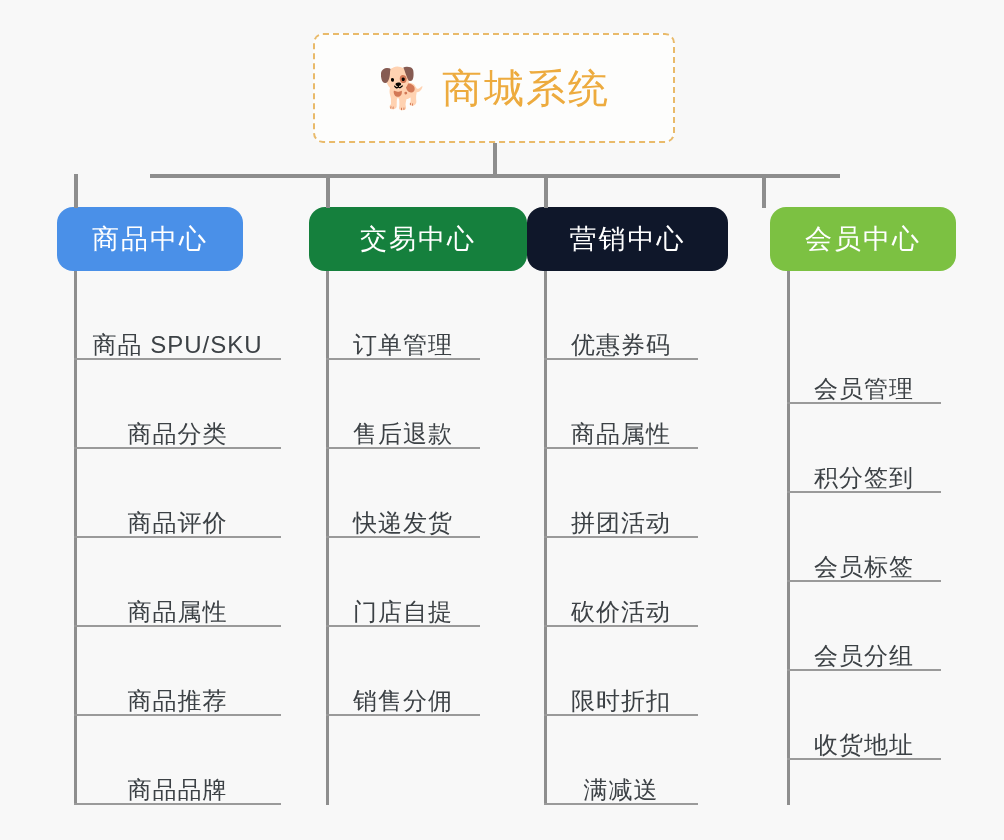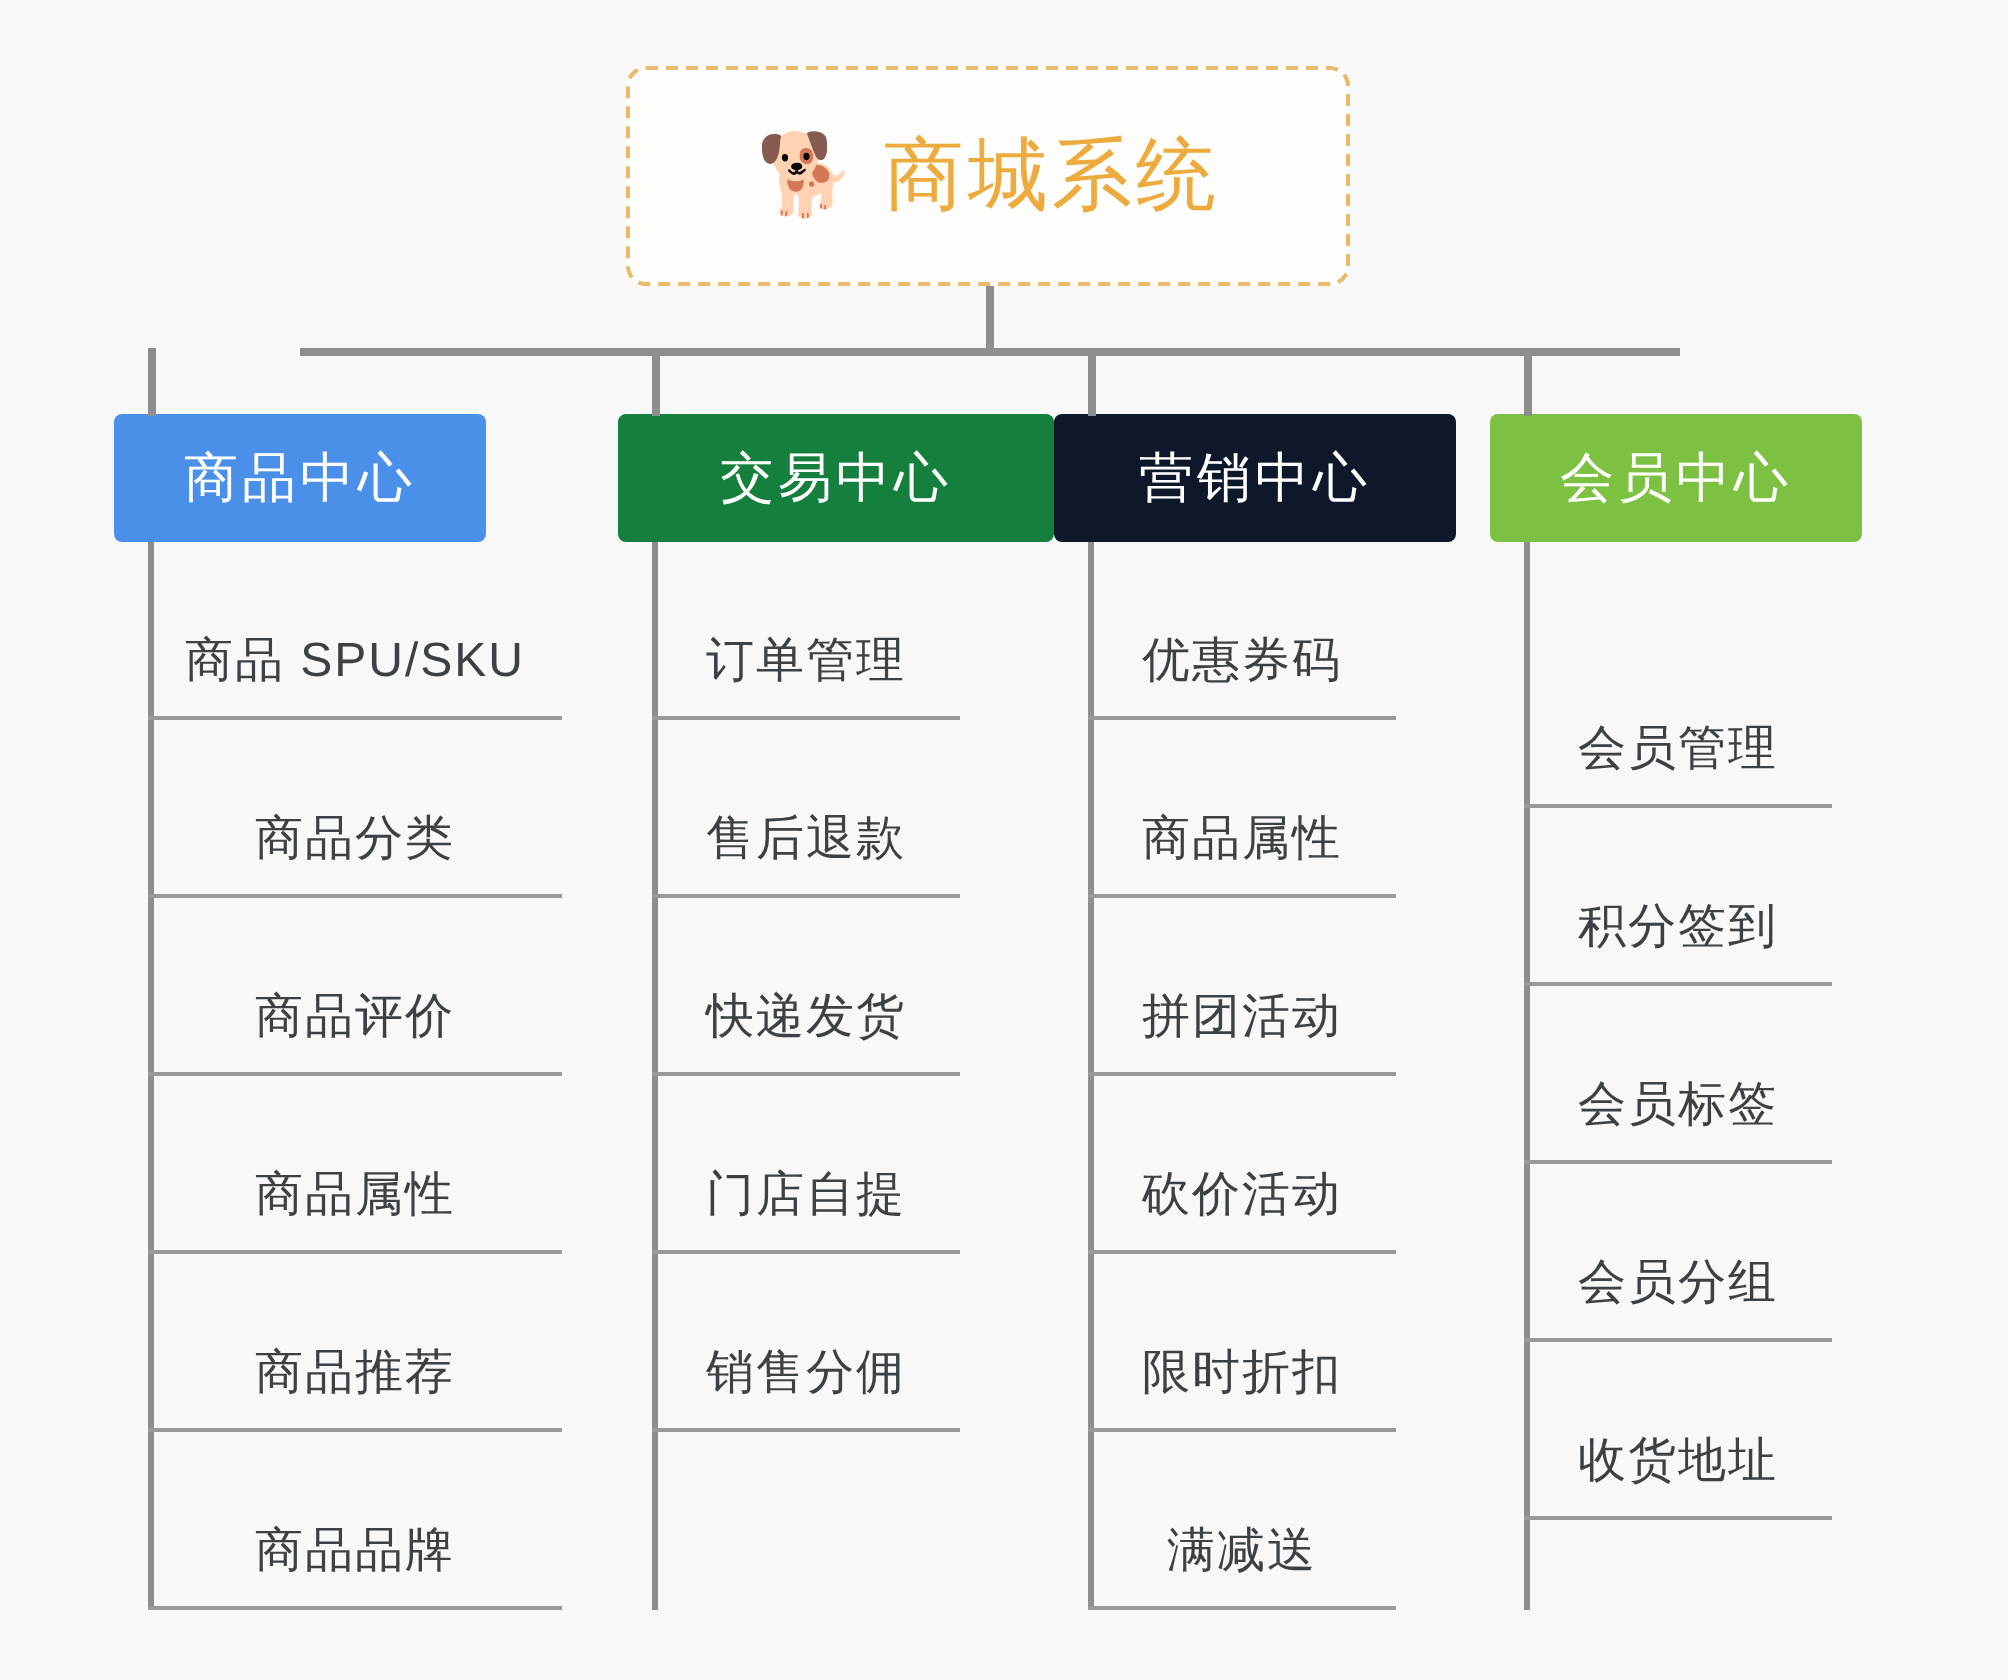--- a/index.html
+++ b/index.html
@@ -71,21 +71,21 @@
     height: 34px;
   }
 
   
   .column {
     position: absolute;
     top: 207px;
   }
   .cat-header {
     height: 64px;
-    border-radius: 4px;
+    border-radius: 16px;
     display: flex;
     align-items: center;
     justify-content: center;
     color: #ffffff;
     font-size: 27px;
     letter-spacing: 2px;
     box-sizing: border-box;
   }
   .spine {
     position: absolute;
@@ -103,21 +103,21 @@
     list-style: none;
   }
   .leaf {
     position: relative;
     height: 89px;
     box-sizing: border-box;
     border-bottom: 2px solid #9a9a9a;
     display: flex;
     align-items: flex-end;
     justify-content: center;
-    padding-bottom: 14px;
+    padding-bottom: 0;
   }
   .leaf-label {
     font-size: 24px;
     color: #3c4145;
     letter-spacing: 1px;
     white-space: nowrap;
     line-height: 1.1;
   }
 </style>
 </head>
@@ -202,21 +202,21 @@
             <span class="leaf-label">砍价活动</span>
           </li>
           <li class="leaf">
             <span class="leaf-label">限时折扣</span>
           </li>
           <li class="leaf">
             <span class="leaf-label">满减送</span>
           </li>
         </ul>
       </div>
-      <div class="column" style="left: 745px; width: 186px;">
+      <div class="column" style="left: 770px; width: 186px;">
         <div class="cat-header" style="background: rgb(124, 193, 66); width: 186px;">
           <span>会员中心</span>
         </div>
         <div class="spine" style="height: 534px;"></div>
         <ul class="leaf-list" style="width: 154px; margin-top: 44px;">
           <li class="leaf">
             <span class="leaf-label">会员管理</span>
           </li>
           <li class="leaf">
             <span class="leaf-label">积分签到</span>

